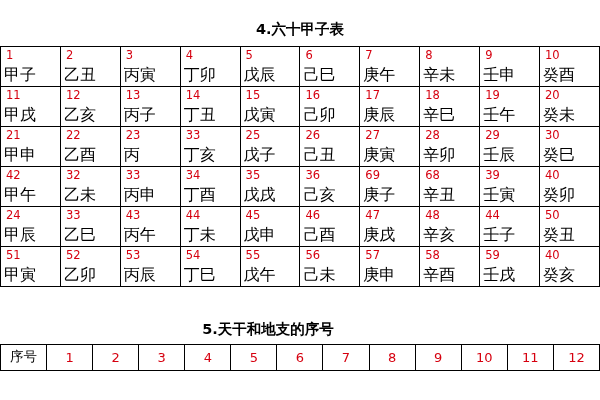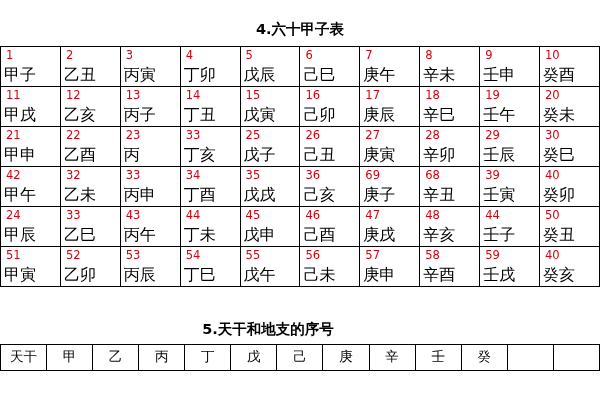--- a/index.html
+++ b/index.html
@@ -515,31 +515,31 @@
     </table>
   </div>
 
   <div class="gap"></div>
 
   <div class="section2">
     <div class="title2">5.天干和地支的序号</div>
     <table class="grid2">
       <tbody>
         <tr>
-          <td class="col-first row-label">天干</td>
-          <td class="row-val">甲</td>
-          <td class="row-val">乙</td>
-          <td class="row-val">丙</td>
-          <td class="row-val">丁</td>
-          <td class="row-val">戊</td>
-          <td class="row-val">己</td>
-          <td class="row-val">庚</td>
-          <td class="row-val">辛</td>
-          <td class="row-val">壬</td>
-          <td class="row-val">癸</td>
-          <td class="row-val"></td>
-          <td class="row-val"></td>
+          <th class="col-first hdr-label">序号</th>
+          <th class="hdr-num">1</th>
+          <th class="hdr-num">2</th>
+          <th class="hdr-num">3</th>
+          <th class="hdr-num">4</th>
+          <th class="hdr-num">5</th>
+          <th class="hdr-num">6</th>
+          <th class="hdr-num">7</th>
+          <th class="hdr-num">8</th>
+          <th class="hdr-num">9</th>
+          <th class="hdr-num">10</th>
+          <th class="hdr-num">11</th>
+          <th class="hdr-num">12</th>
         </tr>
       </tbody>
     </table>
   </div>
 
 </div>
 
 </body></html>

